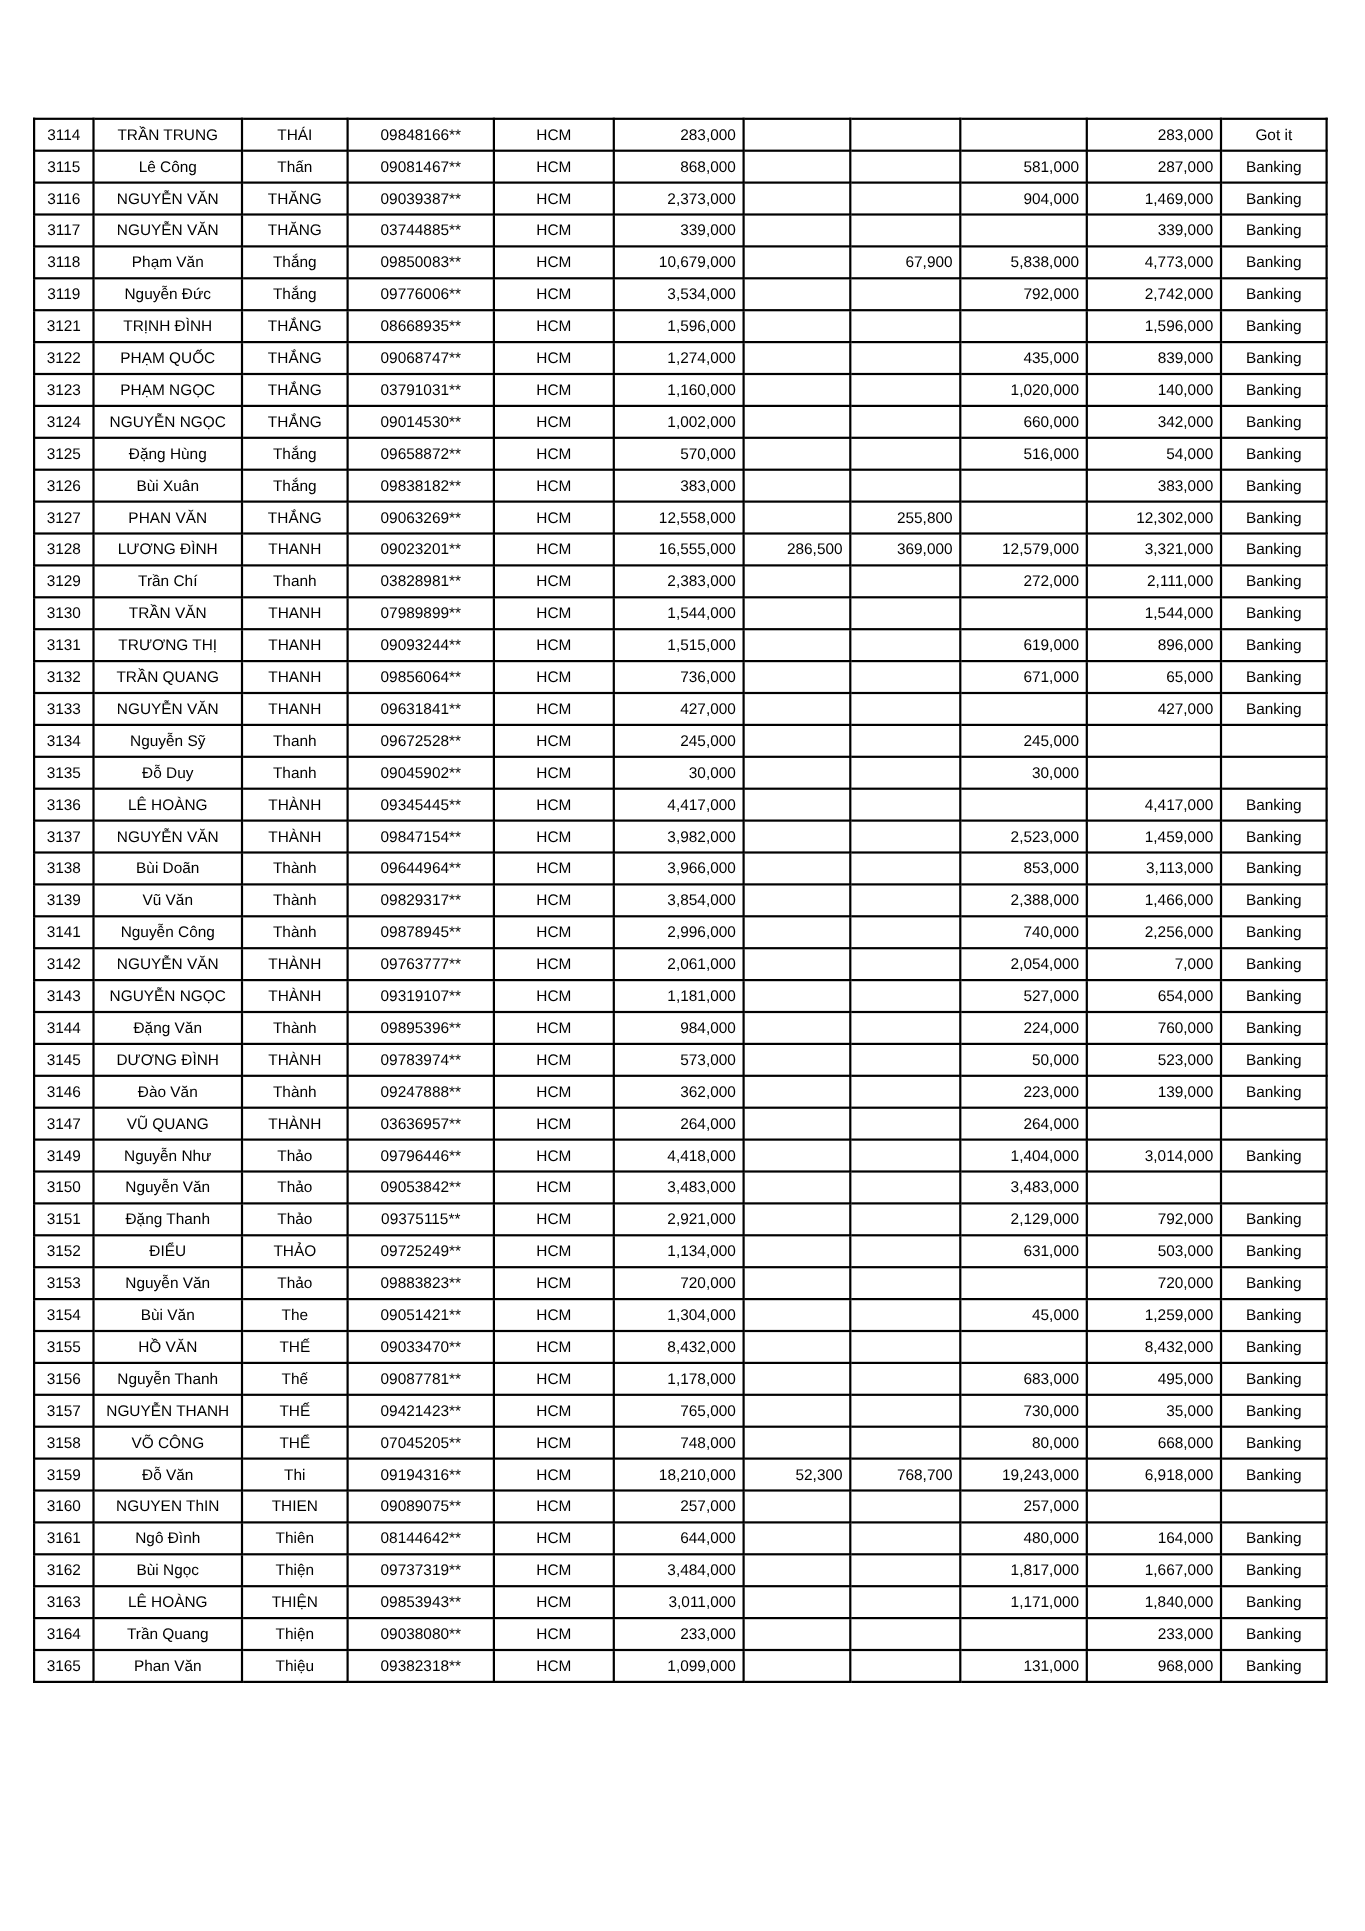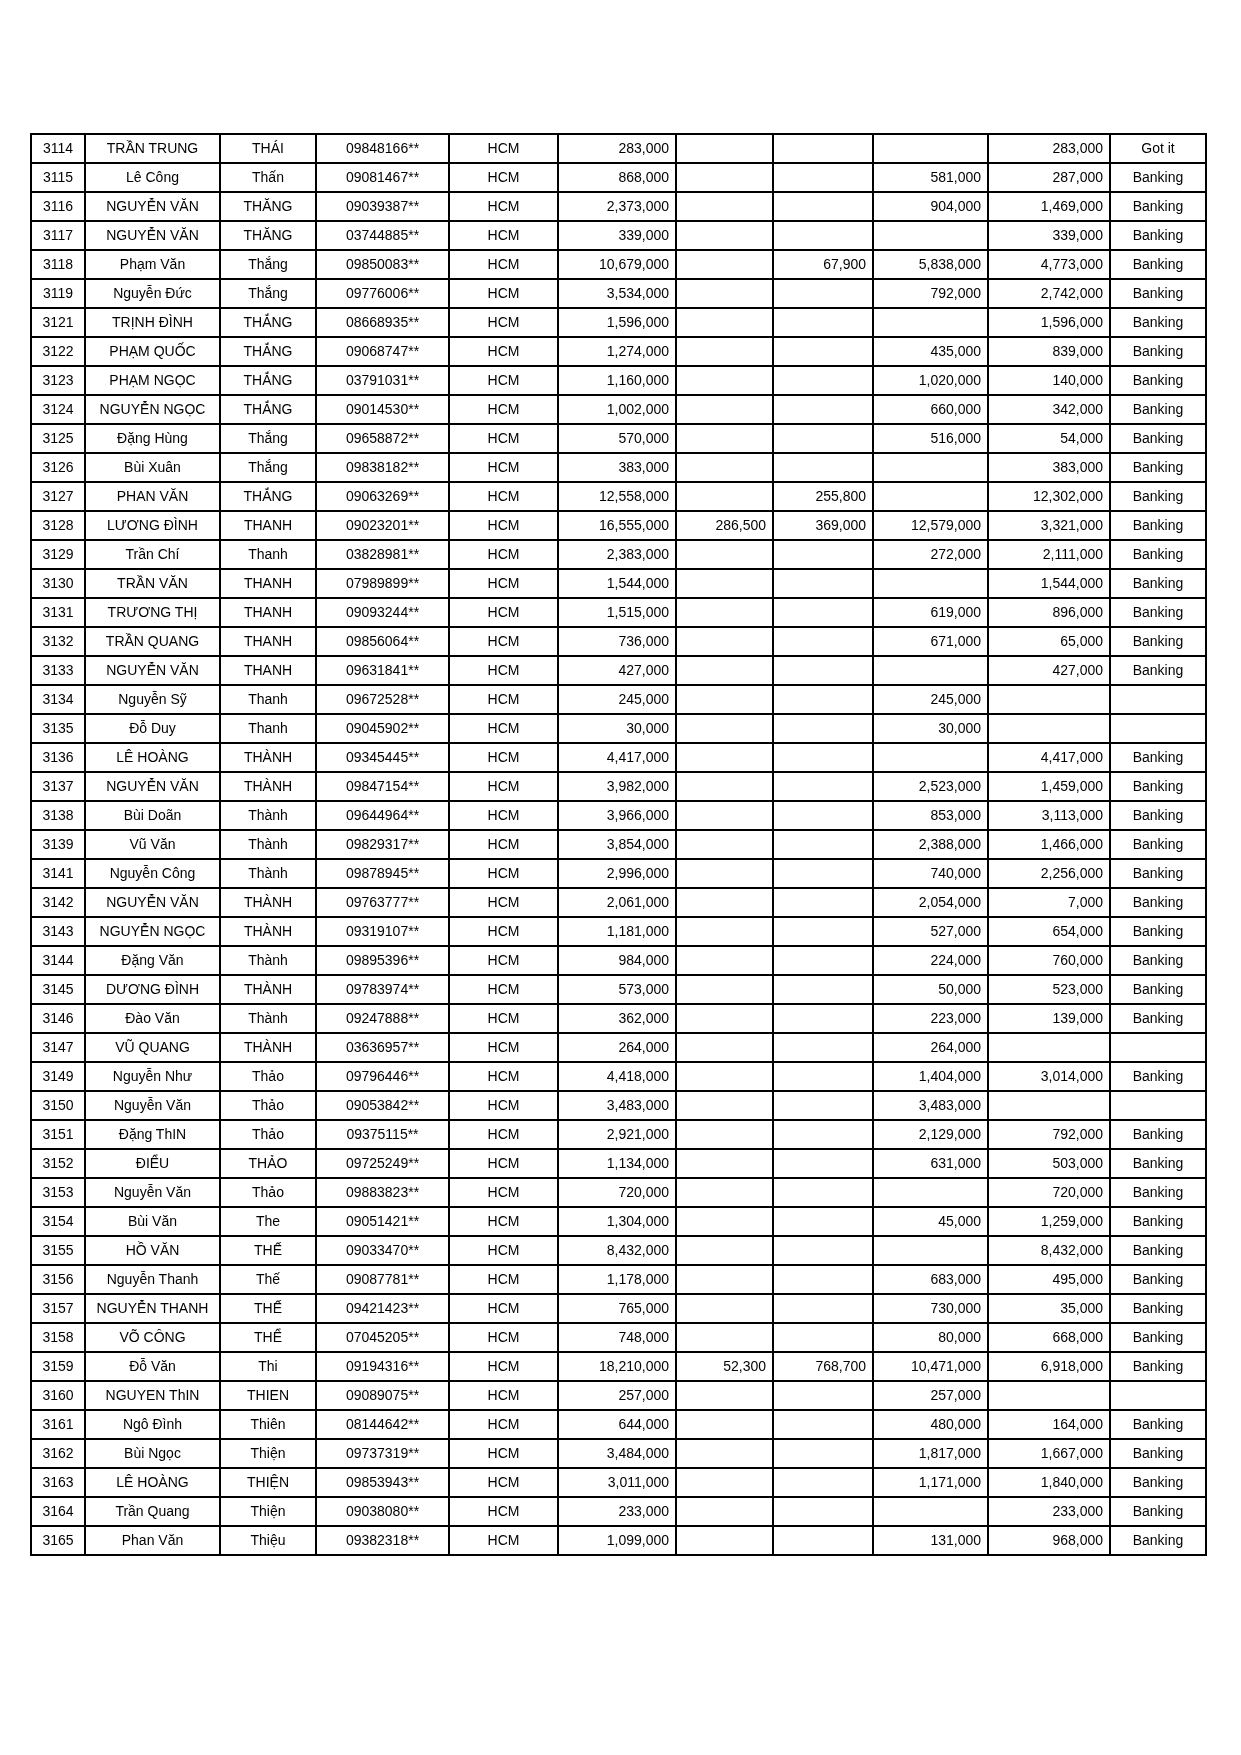--- a/index.html
+++ b/index.html
@@ -10,21 +10,21 @@
   body {
     width: 1241px;
     height: 1755px;
     position: relative;
     overflow: hidden;
     font-family: "Liberation Sans", "DejaVu Sans", sans-serif;
   }
   table.sheet {
     position: absolute;
     left: 30px;
-    top: 133px;
+    top: 107px;
     width: 1175px;
     border-collapse: collapse;
     table-layout: fixed;
   }
   table.sheet td {
     border: 2px solid #000000;
     height: 27px;
     padding: 0 2px;
     font-size: 14px;
     line-height: 27px;
@@ -511,21 +511,21 @@
         <td>HCM</td>
         <td>3,483,000</td>
         <td></td>
         <td></td>
         <td>3,483,000</td>
         <td></td>
         <td></td>
       </tr>
       <tr>
         <td>3151</td>
-        <td>Đặng ThIN</td>
+        <td>Đặng Thanh</td>
         <td>Thảo</td>
         <td>09375115**</td>
         <td>HCM</td>
         <td>2,921,000</td>
         <td></td>
         <td></td>
         <td>2,129,000</td>
         <td>792,000</td>
         <td>Banking</td>
       </tr>
@@ -622,21 +622,21 @@
       </tr>
       <tr>
         <td>3159</td>
         <td>Đỗ Văn</td>
         <td>Thi</td>
         <td>09194316**</td>
         <td>HCM</td>
         <td>18,210,000</td>
         <td>52,300</td>
         <td>768,700</td>
-        <td>10,471,000</td>
+        <td>19,243,000</td>
         <td>6,918,000</td>
         <td>Banking</td>
       </tr>
       <tr>
         <td>3160</td>
         <td>NGUYEN ThIN</td>
         <td>THIEN</td>
         <td>09089075**</td>
         <td>HCM</td>
         <td>257,000</td>

